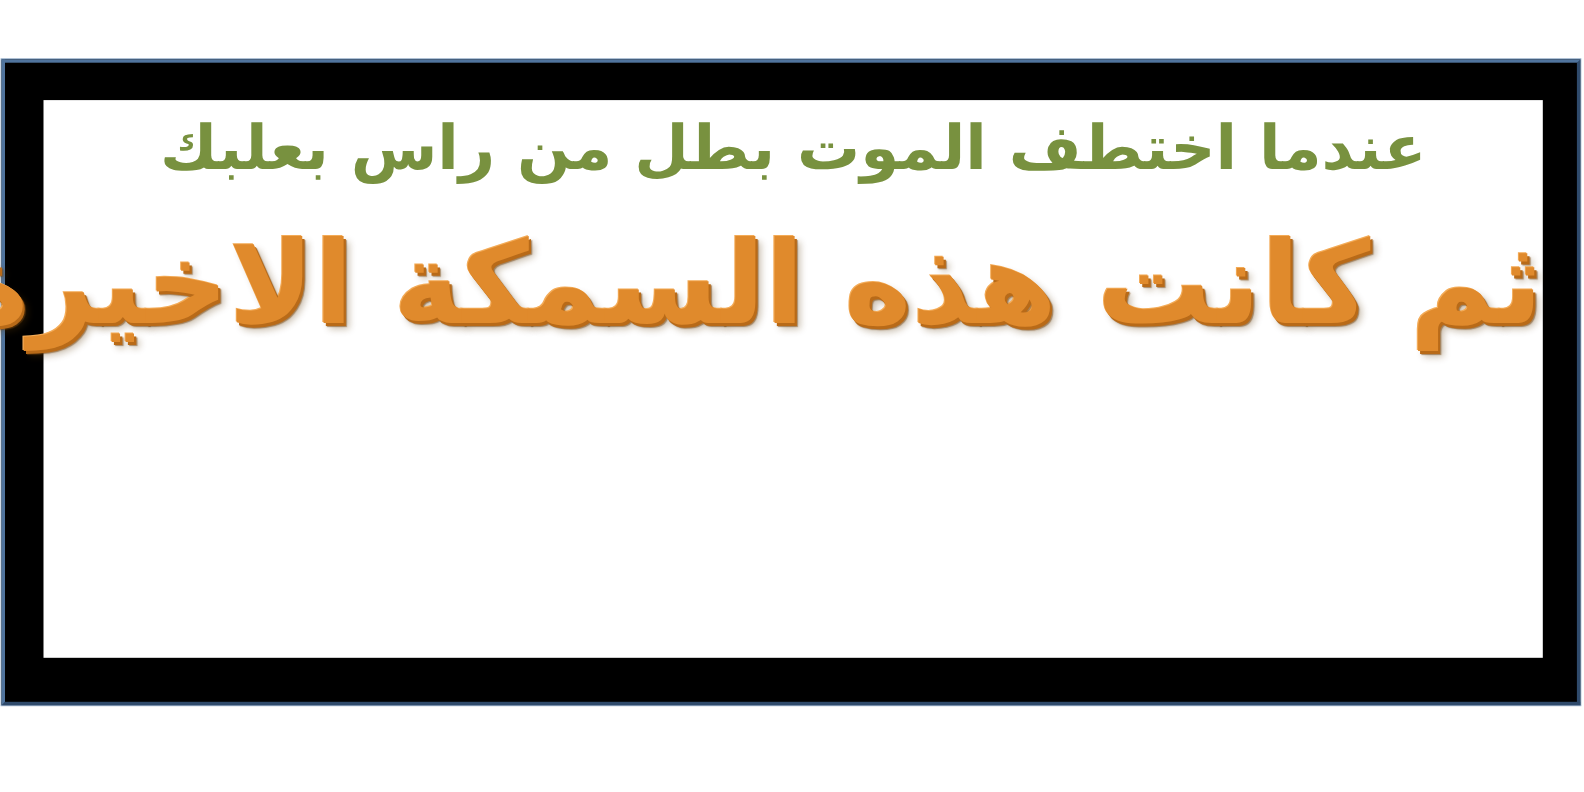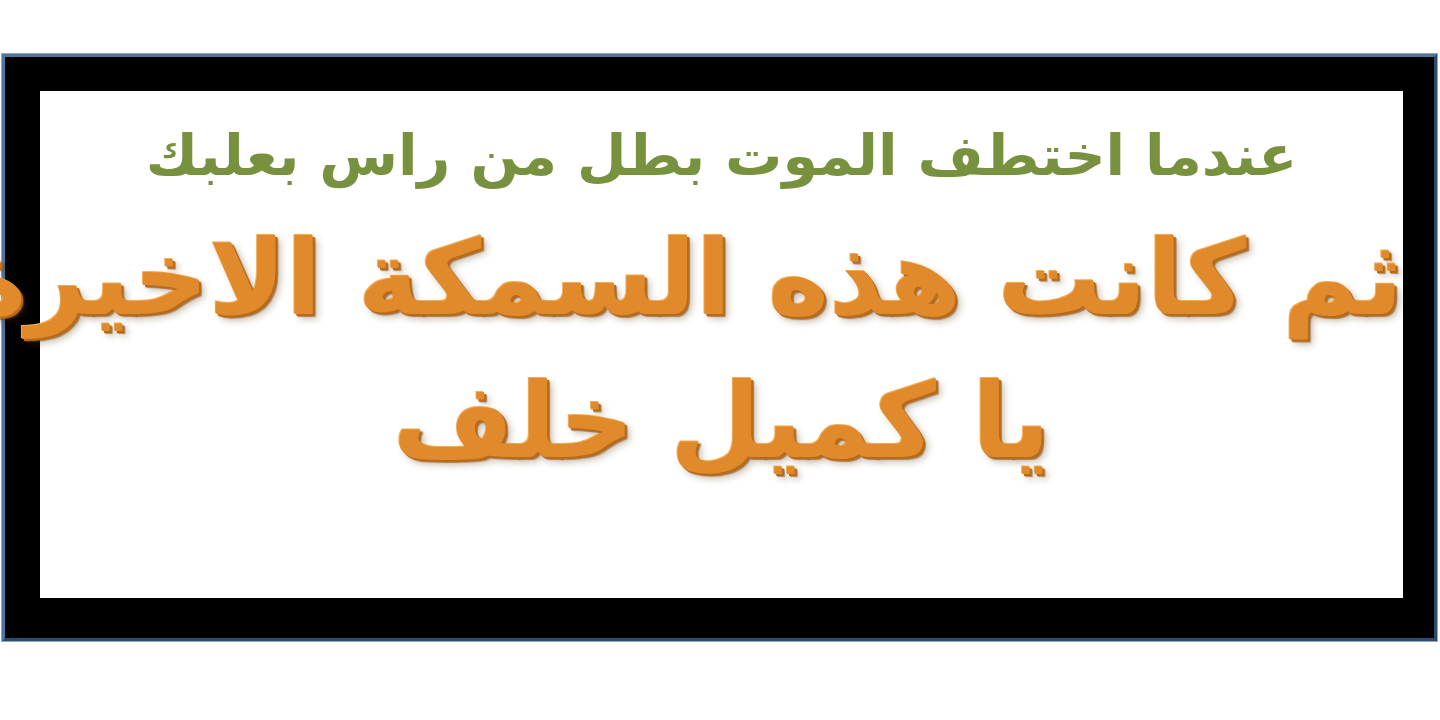--- a/index.html
+++ b/index.html
@@ -38,21 +38,21 @@
     position: absolute;
     left: 35px;
     top: 34px;
     width: 1363px;
     height: 507px;
     background: #ffffff;
     display: flex;
     flex-direction: column;
     align-items: center;
     justify-content: flex-start;
-    padding-top: 36px;
+    padding-top: 16px;
   }
 
   
   .line {
     width: 100%;
     text-align: center;
     direction: rtl;
     unicode-bidi: bidi-override;
     white-space: nowrap;
     font-weight: bold;
@@ -87,19 +87,18 @@
 <div id="banner-root">
 
   <div class="frame">
 
     <div class="content-panel">
 
       <div class="line line-heading">عندما اختطف الموت بطل من راس بعلبك</div>
 
       <div class="line line-body line-2">ثم كانت هذه السمكة الاخيرة</div>
 
-      <div class="line line-body line-3">يا كميل خلف</div>
 
     </div>
 
   </div>
 
 </div>
 
 </body></html>

